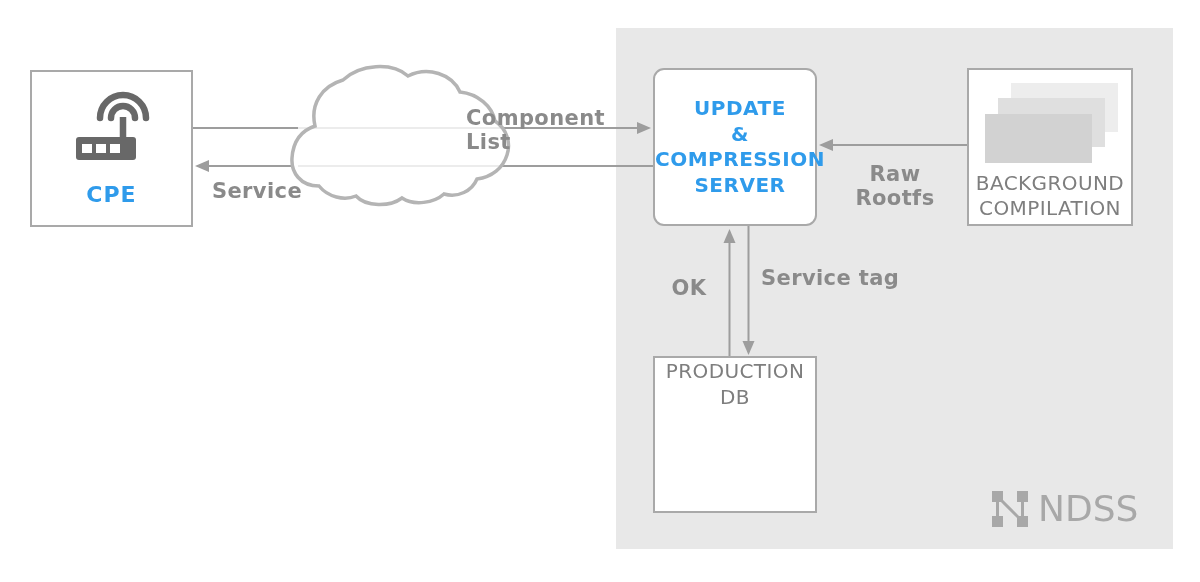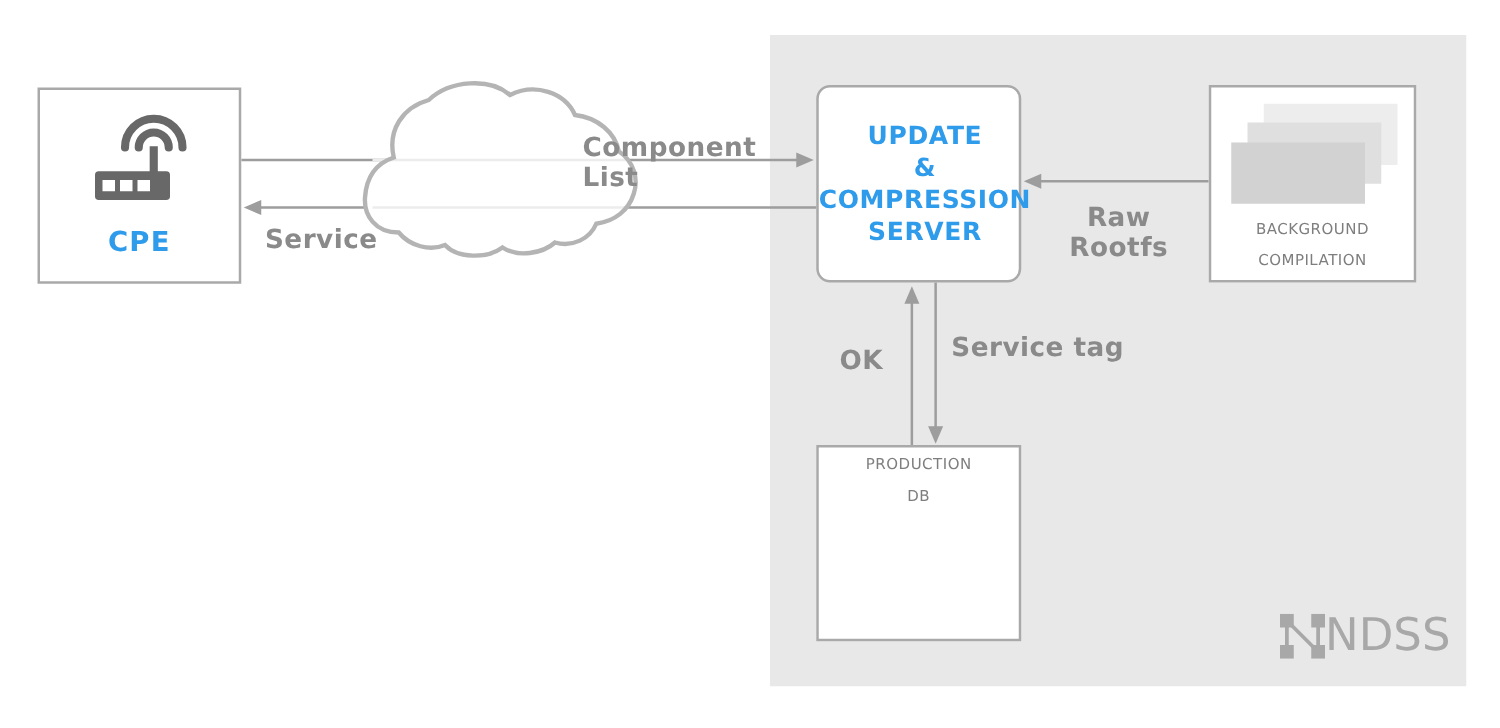--- a/index.html
+++ b/index.html
@@ -19,21 +19,21 @@
   .box-update{left:653px;top:68px;width:164px;height:158px;display:flex;align-items:center;border-radius:11px;}
   .box-background{left:967px;top:68px;width:166px;height:158px;}
   .box-production{left:653px;top:356px;width:164px;height:157px;display:flex;align-items:flex-start;justify-content:center;}
   .multiline{white-space:pre-line;text-align:center;}
   .blue{color:#2f9beb;}
   .update-text{font-size:20px;font-weight:700;line-height:25.5px;letter-spacing:.5px;}
   .cpe-label{
     position:absolute;left:0;right:0;top:110px;text-align:center;
     font-size:22px;font-weight:700;letter-spacing:1px;
   }
-  .gray-node-text{color:#7e7e7e;font-size:12px;line-height:25px;letter-spacing:.4px;}
+  .gray-node-text{color:#7e7e7e;font-size:20px;line-height:25px;letter-spacing:.4px;}
   .production-text{line-height:26px;}
   .bg-text{position:absolute;left:0;right:0;top:101px;}
   .router-icon-wrap{position:absolute;left:50%;top:19px;transform:translateX(-50%);margin-left:7px;}
   .card{position:absolute;width:107px;height:49px;}
   .card-back{left:42px;top:13px;background:#ededed;}
   .card-mid{left:29px;top:28px;background:#dfdfdf;}
   .card-front{left:16px;top:44px;background:#d2d2d2;}
   .edge-label{
     position:absolute;color:#8a8a8a;font-size:21px;font-weight:700;
     letter-spacing:.4px;line-height:24px;
@@ -41,21 +41,21 @@
   .lbl-component{left:466px;top:73px;width:160px;text-align:left;margin-top:33px;}
   .lbl-firmware{left:200px;top:179px;width:114px;text-align:center;}
   .lbl-rawrootfs{left:830px;top:114px;width:130px;text-align:center;margin-top:48px;}
   .lbl-ok{left:664px;top:276px;width:50px;text-align:center;}
   .lbl-servicetag{left:761px;top:266px;width:150px;text-align:left;}
   .cloud-label{
     position:absolute;left:340px;top:132px;width:120px;text-align:center;
     font-size:25px;font-weight:400;
   }
   .logo{
-    position:absolute;left:1024px;top:491px;display:flex;align-items:center;
+    position:absolute;left:992px;top:491px;display:flex;align-items:center;gap:10px;
   }
   .logo-text{color:#a8a8a8;font-size:36px;line-height:36px;}
 </style>
 </head>
 <body>
 
 <div class="canvas">
 
   <div class="panel"></div>
 

